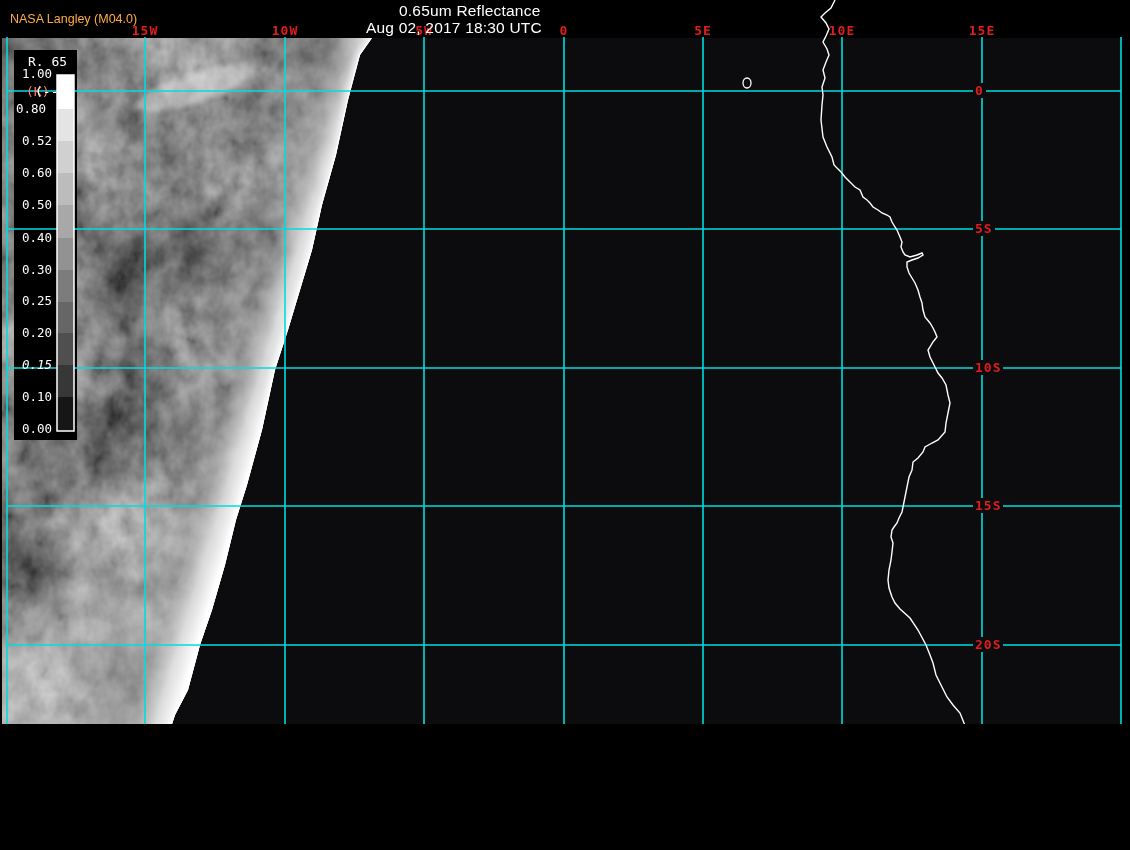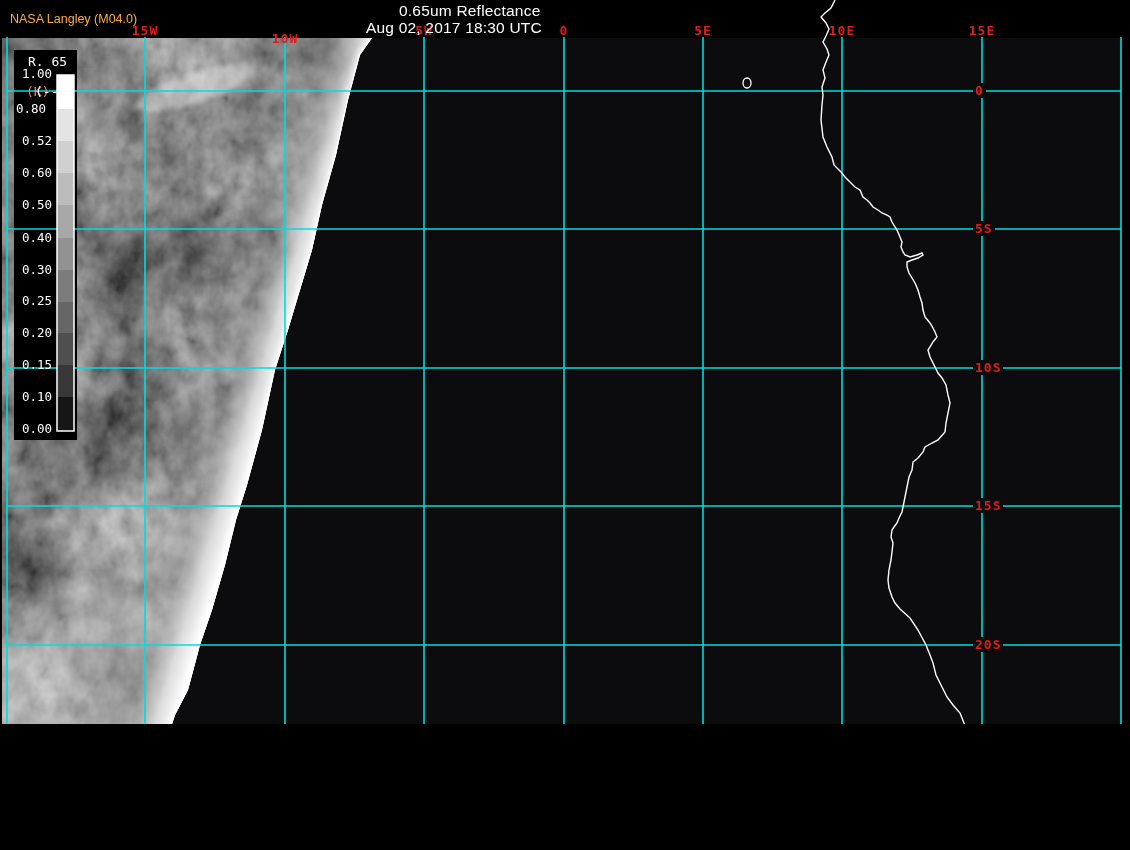--- a/index.html
+++ b/index.html
@@ -138,21 +138,21 @@
     <polyline fill="none" stroke="#ffffff" stroke-width="1.4" points="835,0 831,8 825,13 821,17 826,23 829,29 826,36 823,42 827,49 829,55 826,62 823,70 825,78 822,87 823,95 822,105 821,120 823,137 827,147 832,157 834,165 841,172 845,177 850,182 855,187 860,190 863,197 867,200 870,203 873,207 878,210 882,213 887,215 890,217 892,222 895,227 897,230 900,237 902,242 901,247 903,252 905,255 910,257 917,255 922,253 923,255 918,258 912,260 907,262 907,267 909,273 912,278 915,283 918,290 920,297 922,303 923,310 925,317 930,323 933,328 935,332 937,337 933,342 930,347 928,350 930,357 933,363 938,373 942,378 946,385 948,395 950,403 948,413 946,423 945,432 938,440 932,443 925,447 923,452 918,458 913,462 912,470 909,477 907,487 905,497 903,507 902,512 899,518 897,523 894,527 892,530 891,537 893,543 892,552 891,560 889,570 888,580 889,588 892,597 895,603 900,609 910,618 918,630 926,645 930,655 933,663 936,675 942,687 947,697 953,705 960,713 964,723 967,730 965,740 964,747 967,754 966,760 968,767 971,773 973,782 976,788 977,800"></polyline>
 
     <ellipse cx="747" cy="83" rx="4" ry="5" fill="none" stroke="#ffffff" stroke-width="1.3"></ellipse>
   </svg>
 
   <span id="source-label">NASA Langley (M04.0)</span>
   <span class="title-line" style="left:399px;top:2px;">0.65um Reflectance</span>
   <span class="title-line" style="left:366px;top:19px;">Aug 02, 2017 18:30 UTC</span>
 
   <span class="lon-label" style="left:145px;">15W</span>
-  <span class="lon-label" style="left:285px;margin-top:8px;">10W</span>
+  <span class="lon-label" style="left:285px;">10W</span>
   <span class="lon-label" style="left:424px;z-index:2;">5W</span>
   <span class="lon-label" style="left:564px;">0</span>
   <span class="lon-label" style="left:703px;">5E</span>
   <span class="lon-label" style="left:842px;">10E</span>
   <span class="lon-label" style="left:982px;">15E</span>
 
   <span class="lat-label" style="top:83px;">0</span>
   <span class="lat-label" style="top:221px;">5S</span>
   <span class="lat-label" style="top:360px;">10S</span>
   <span class="lat-label" style="top:498px;">15S</span>
@@ -164,17 +164,17 @@
 
   <span class="cb-tick" style="top:66px;">1.00</span>
   <span class="cb-tick" style="top:101px;text-align:center;">0.80</span>
   <span class="cb-tick" style="top:133px;">0.52</span>
   <span class="cb-tick" style="top:165px;">0.60</span>
   <span class="cb-tick" style="top:197px;">0.50</span>
   <span class="cb-tick" style="top:230px;">0.40</span>
   <span class="cb-tick" style="top:262px;">0.30</span>
   <span class="cb-tick" style="top:293px;">0.25</span>
   <span class="cb-tick" style="top:325px;">0.20</span>
-  <span class="cb-tick" style="top:357px;">0.15</span>
+  <span class="cb-tick" style="top:357px;font-style:italic;">0.15</span>
   <span class="cb-tick" style="top:389px;">0.10</span>
   <span class="cb-tick" style="top:421px;">0.00</span>
 
 </div>
 
 </body></html>

